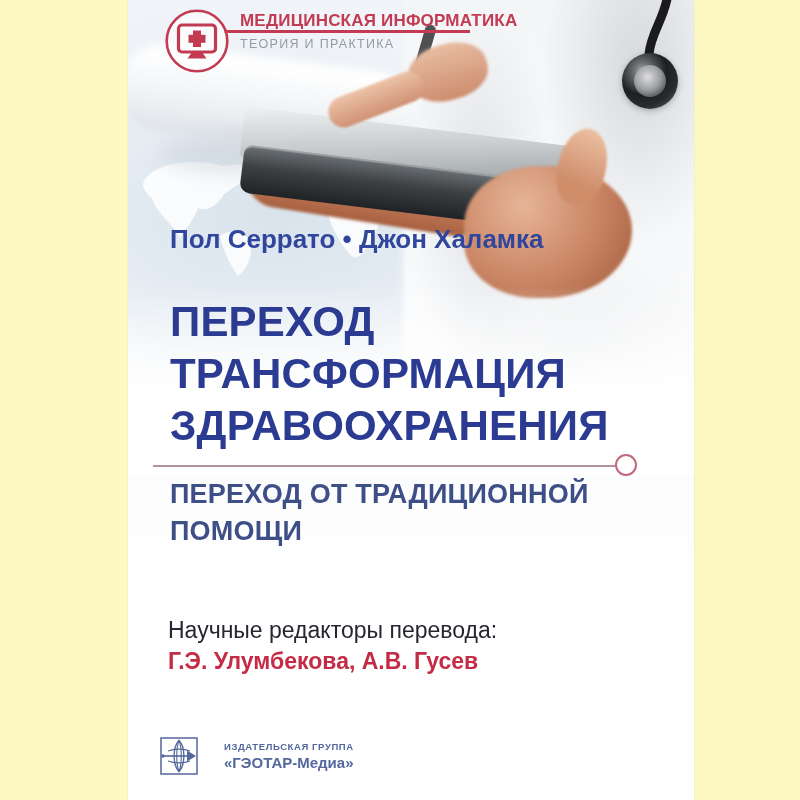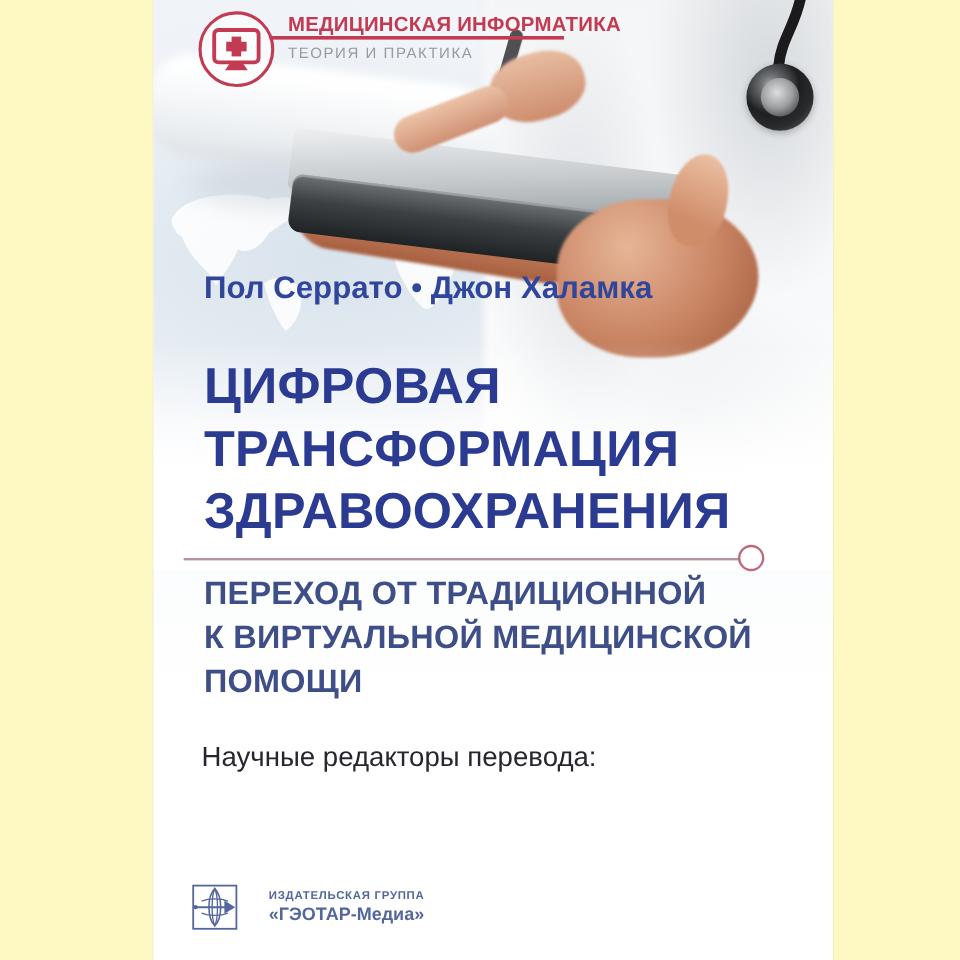--- a/index.html
+++ b/index.html
@@ -157,36 +157,36 @@
       <rect x="29" y="22.5" width="8" height="16.5" fill="#c23b52"></rect>
       <rect x="24.5" y="26.8" width="17" height="8" fill="#c23b52"></rect>
       <path d="M28,44 L38,44 L42.5,50.5 L23.5,50.5 Z" fill="#c23b52"></path>
     </svg>
     <div class="series-name">МЕДИЦИНСКАЯ ИНФОРМАТИКА</div>
     <div class="series-tagline">ТЕОРИЯ И ПРАКТИКА</div>
 
     <div class="authors">Пол Серрато • Джон Халамка</div>
 
     <div class="title">
-      <div>ЦИФРОВАЯ</div>
+      <div>ПЕРЕХОД</div>
       <div>ТРАНСФОРМАЦИЯ</div>
       <div>ЗДРАВООХРАНЕНИЯ</div>
     </div>
 
     <div class="divider-line"></div>
     <div class="divider-circle"></div>
 
     <div class="subtitle">
       <div>ПЕРЕХОД ОТ ТРАДИЦИОННОЙ</div>
-      <div>К ВИРТУАЛЬНОЙ МЕДИЦИНСКОЙ</div>
       <div>ПОМОЩИ</div>
     </div>
 
     <div class="editors">
       <div class="editors-label">Научные редакторы перевода:</div>
+      <div class="editors-names">Г.Э. Улумбекова, А.В. Гусев</div>
     </div>
 
     <div class="publisher">
       <svg class="pub-icon" viewBox="0 0 42 42">
         <rect x="3" y="3" width="36" height="36" fill="none" stroke="#54679d" stroke-width="1.5"></rect>
         <path d="M21,5.5 C27.5,12 27.5,30 21,36.5 C14.5,30 14.5,12 21,5.5 Z" fill="none" stroke="#54679d" stroke-width="1.3"></path>
         <path d="M21,5.5 C24,12 24,30 21,36.5 C18,30 18,12 21,5.5 Z" fill="none" stroke="#54679d" stroke-width="1.1"></path>
         <path d="M10,16 C16,13.5 26,13.5 32,16 M10,26 C16,28.5 26,28.5 32,26" fill="none" stroke="#54679d" stroke-width="1.1"></path>
         <path d="M5,21 L33,21" stroke="#54679d" stroke-width="1.6"></path>
         <path d="M29,15.5 L38,21 L29,26.5 Z" fill="#54679d"></path>

